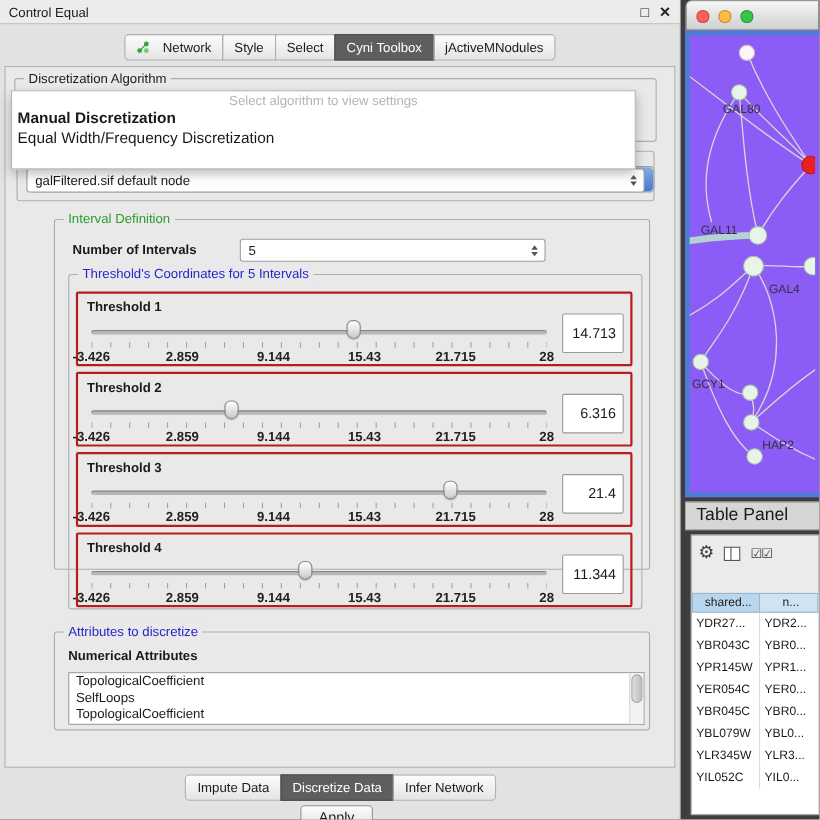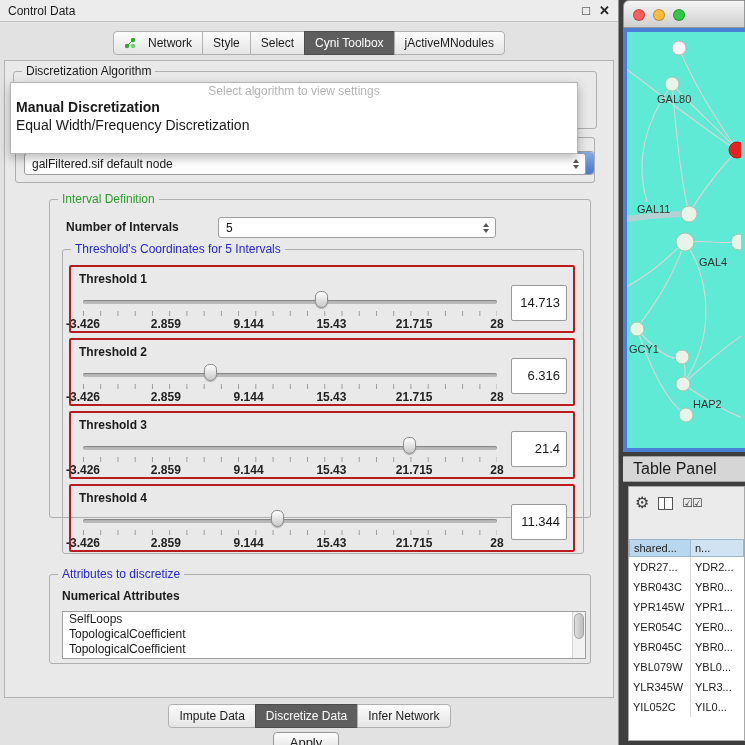--- a/index.html
+++ b/index.html
@@ -61,51 +61,51 @@
   .btn { position:absolute; left:268px; top:671px; width:66px; height:21px; background:linear-gradient(#fdfdfd,#e0e0e0); border:1px solid #979797; border-radius:4px; font-size:13px; text-align:center; line-height:19px; }
 
   .bottom-tabbar { position:absolute; left:0; top:704px; width:619px; display:flex; justify-content:center; }
 
   
   .net-window { position:absolute; left:623px; top:0; width:122px; height:452px; }
   .net-titlebar { position:absolute; left:0; top:0; width:100%; height:28px; background:linear-gradient(#f6f6f6,#cfcfcf); border:1px solid #979797; border-radius:6px 0 0 0; }
   .lights { position:absolute; left:9px; top:8px; display:flex; gap:8px; }
   .light { width:12px; height:12px; border-radius:50%; border:1px solid rgba(0,0,0,.25); }
   .l-red { background:#ff5f57; } .l-yellow { background:#fdbc40; } .l-green { background:#33c748; }
-  .net-canvas { position:absolute; left:0; top:28px; width:122px; height:424px; background:#5eead4; border:4px solid #4a7fd8; border-right:none; }
+  .net-canvas { position:absolute; left:0; top:28px; width:122px; height:424px; background:#8b5cf6; border:4px solid #4a7fd8; border-right:none; }
   .net-canvas svg { display:block; }
   .nlabel { font-size:11px; fill:#333; }
 
   
   .tp-bar { position:absolute; left:623px; top:456px; width:122px; height:26px; background:#d6d6d6; border-top:1px solid #a2a2a2; border-bottom:1px solid #a2a2a2; font-size:16px; line-height:24px; padding-left:10px; }
   .table-window { position:absolute; left:628px; top:486px; width:117px; height:255px; background:#ebebeb; border:1px solid #a8a8a8; }
   .t-toolbar { position:absolute; left:6px; top:4px; height:24px; display:flex; align-items:center; gap:9px; }
   .gear { font-size:16px; color:#3c3c3c; line-height:1; }
   .colicon { width:15px; height:13px; background:#fff; border:1px solid #555; position:relative; }
   .colicon::after { content:""; position:absolute; left:5px; top:0; bottom:0; width:1px; background:#555; }
   .chk { font-size:12px; color:#3c3c3c; line-height:1; letter-spacing:-1px; }
   .t-grid { position:absolute; left:0; top:52px; right:0; bottom:0; background:#fff; }
   .thead { display:flex; height:18px; font-size:11px; }
-  .th { line-height:17px; padding-left:4px; border:1px solid #9fb6c8; border-left:none; overflow:hidden; white-space:nowrap; }
+  .th { line-height:17px; padding-left:4px; border:1px solid #9fb6c8; border-left:none; overflow:hidden; white-space:nowrap;text-align:center; }
   .th1 { width:62px; background:#b8d7ef; border-left:1px solid #9fb6c8; }
   .th2 { flex:1; background:#cfe3f3; }
   .trow { display:flex; height:20px; font-size:11px; }
   .trow span { line-height:20px; padding-left:4px; overflow:hidden; white-space:nowrap; }
   .c1 { width:62px; border-right:1px solid #dcdcdc; }
   .c2 { flex:1; }
 
   .net-tab-icon { display:inline-block; width:12px; height:12px; }
 </style>
 </head>
 <body>
 
 <div class="control-panel">
 
   <div class="titlebar">
-    <span>Control Data</span>
+    <span>Control Equal</span>
     <span class="win-icons">
       <span>□</span>
       <span style="font-weight:bold;">✕</span>
     </span>
   </div>
 
   <div class="tabbar">
     <div class="tab">
       <span class="net-tab-icon">
         <svg width="12" height="12">
@@ -242,22 +242,22 @@
         </div>
 
       </div>
     </div>
 
     <div class="group" style="left:44px; top:513px; width:542px; height:90px;">
       <span class="gtitle blue">Attributes to discretize</span>
       <span class="bold-label" style="left:12px; top:14px;">Numerical Attributes</span>
     </div>
     <div class="listbox" style="left:57px; top:550px;">
+      <div class="litem">TopologicalCoefficient</div>
       <div class="litem">SelfLoops</div>
-      <div class="litem">TopologicalCoefficient</div>
       <div class="litem">TopologicalCoefficient</div>
       <div class="vscroll">
           <div class="vthumb"></div>
         </div>
     </div>
 
     <div class="btn">Apply</div>
   </div>
 
   <div class="popup">

